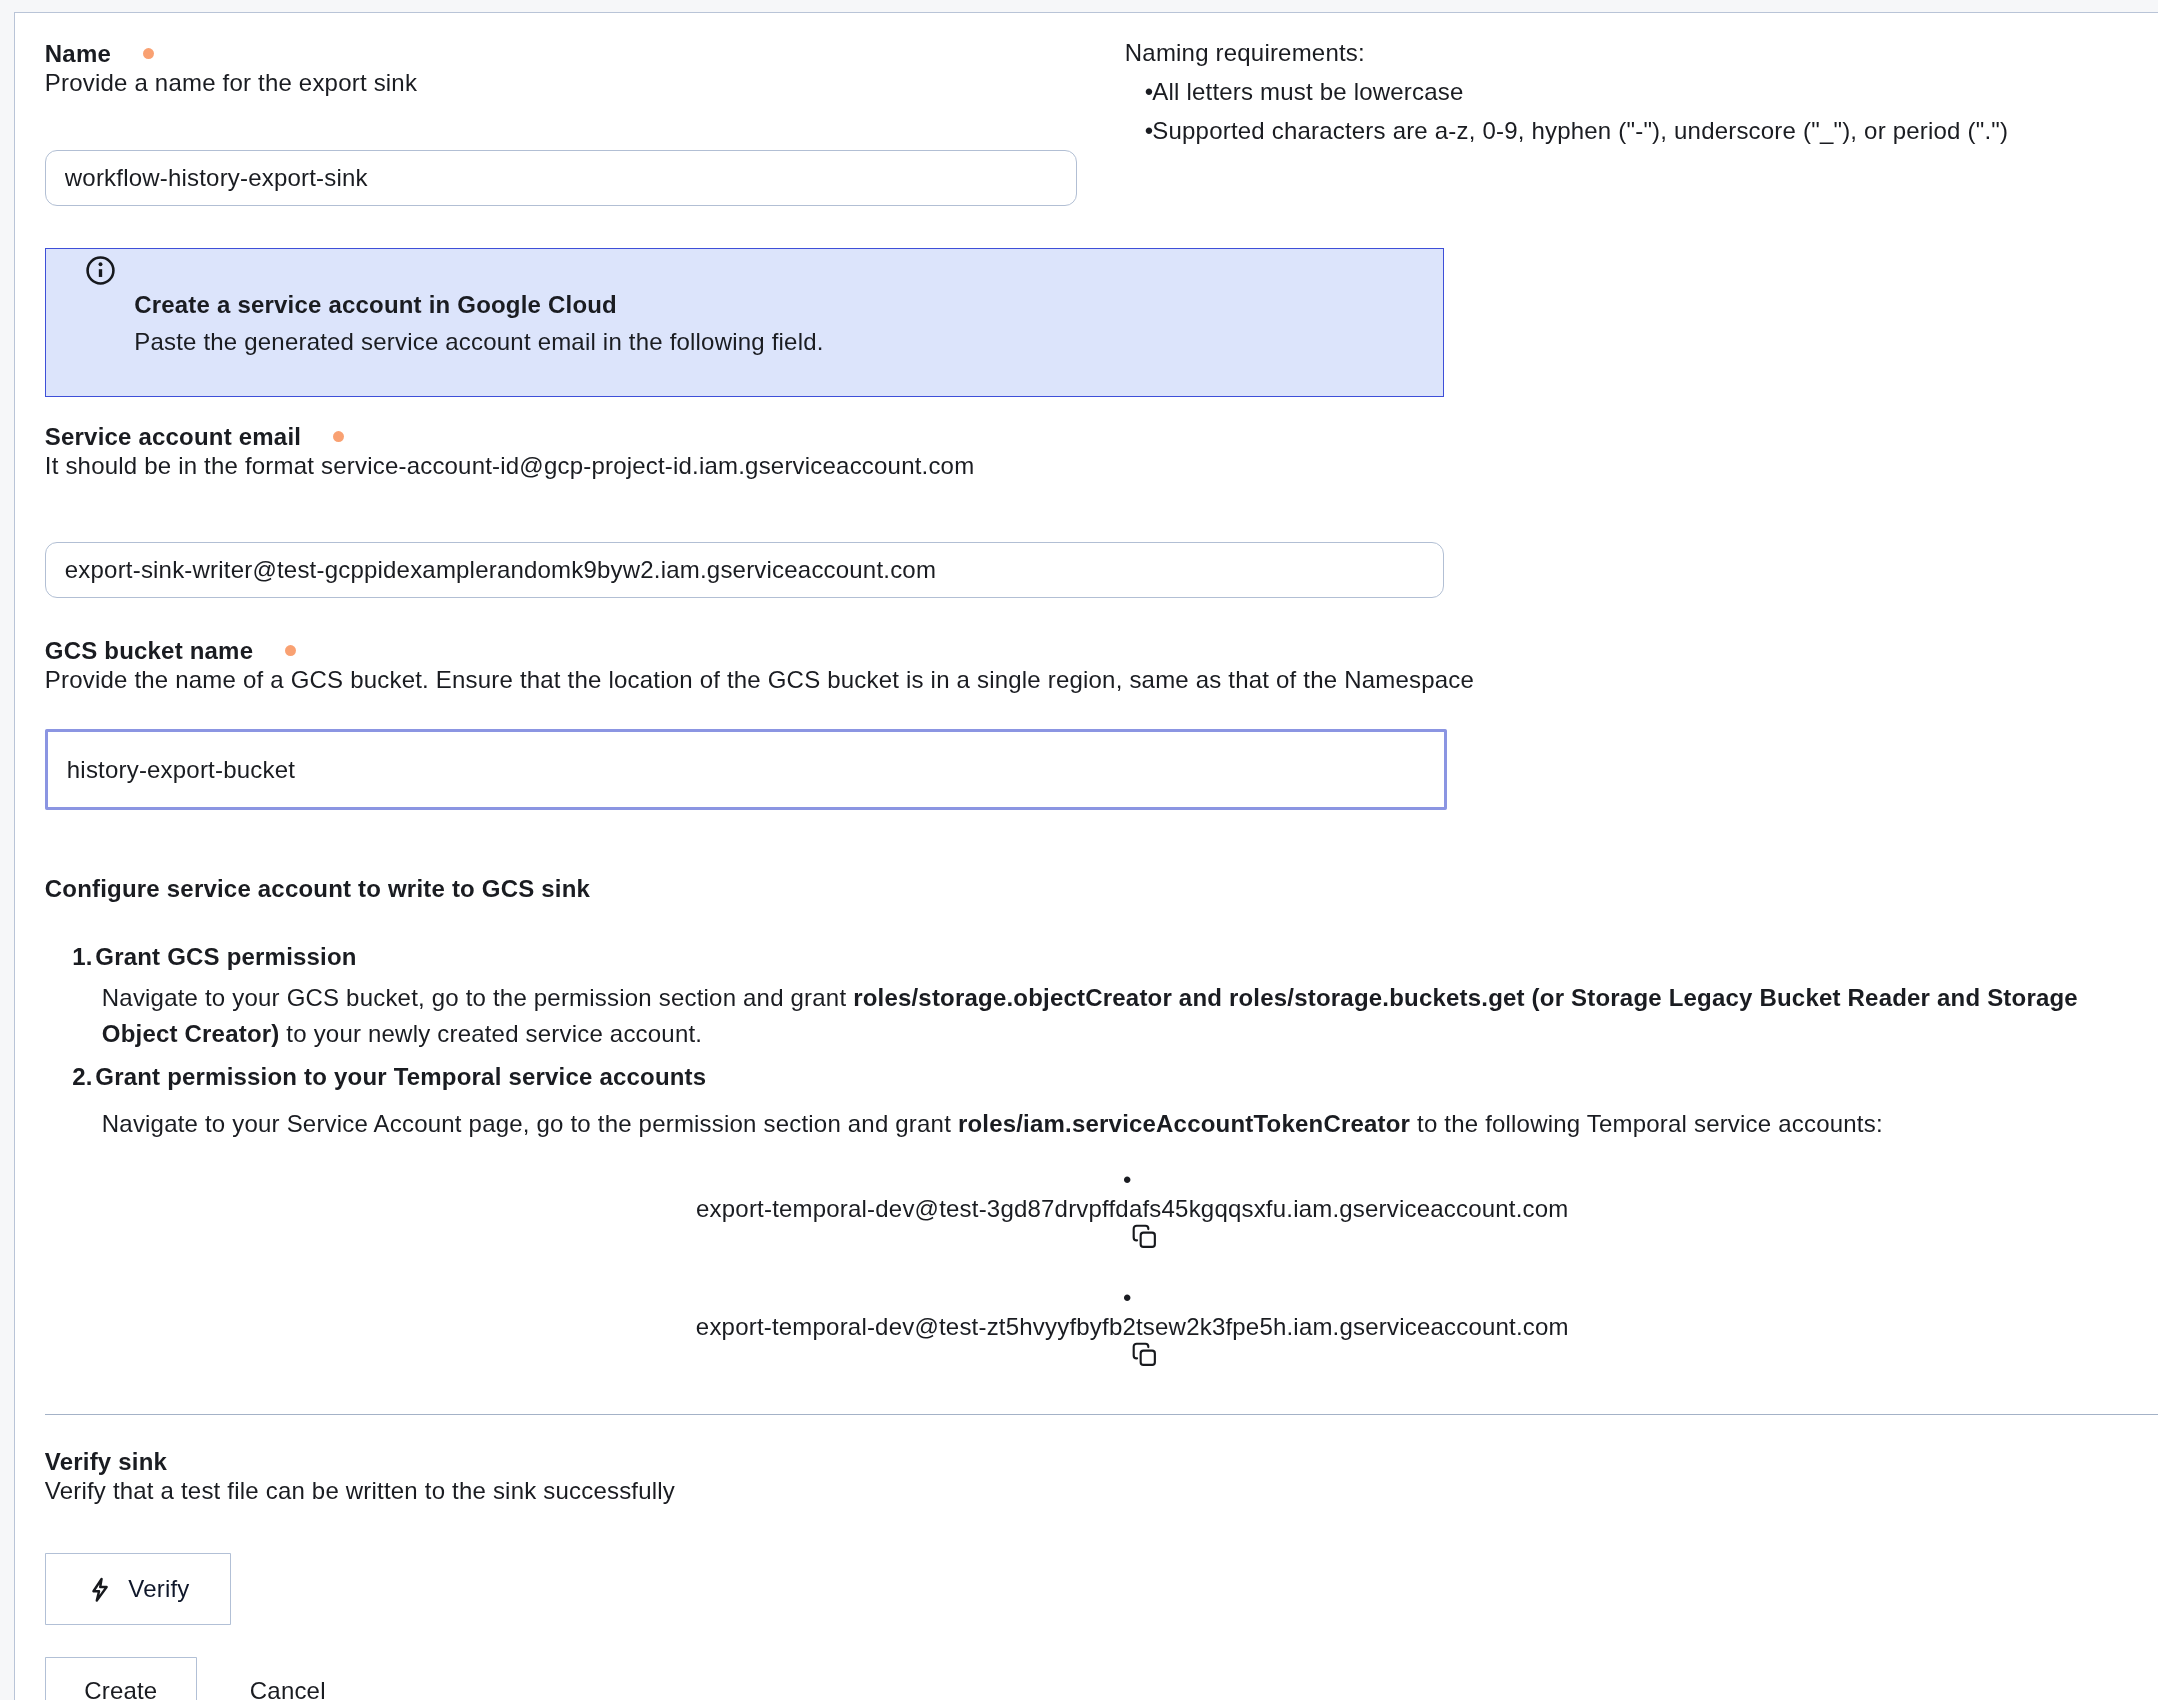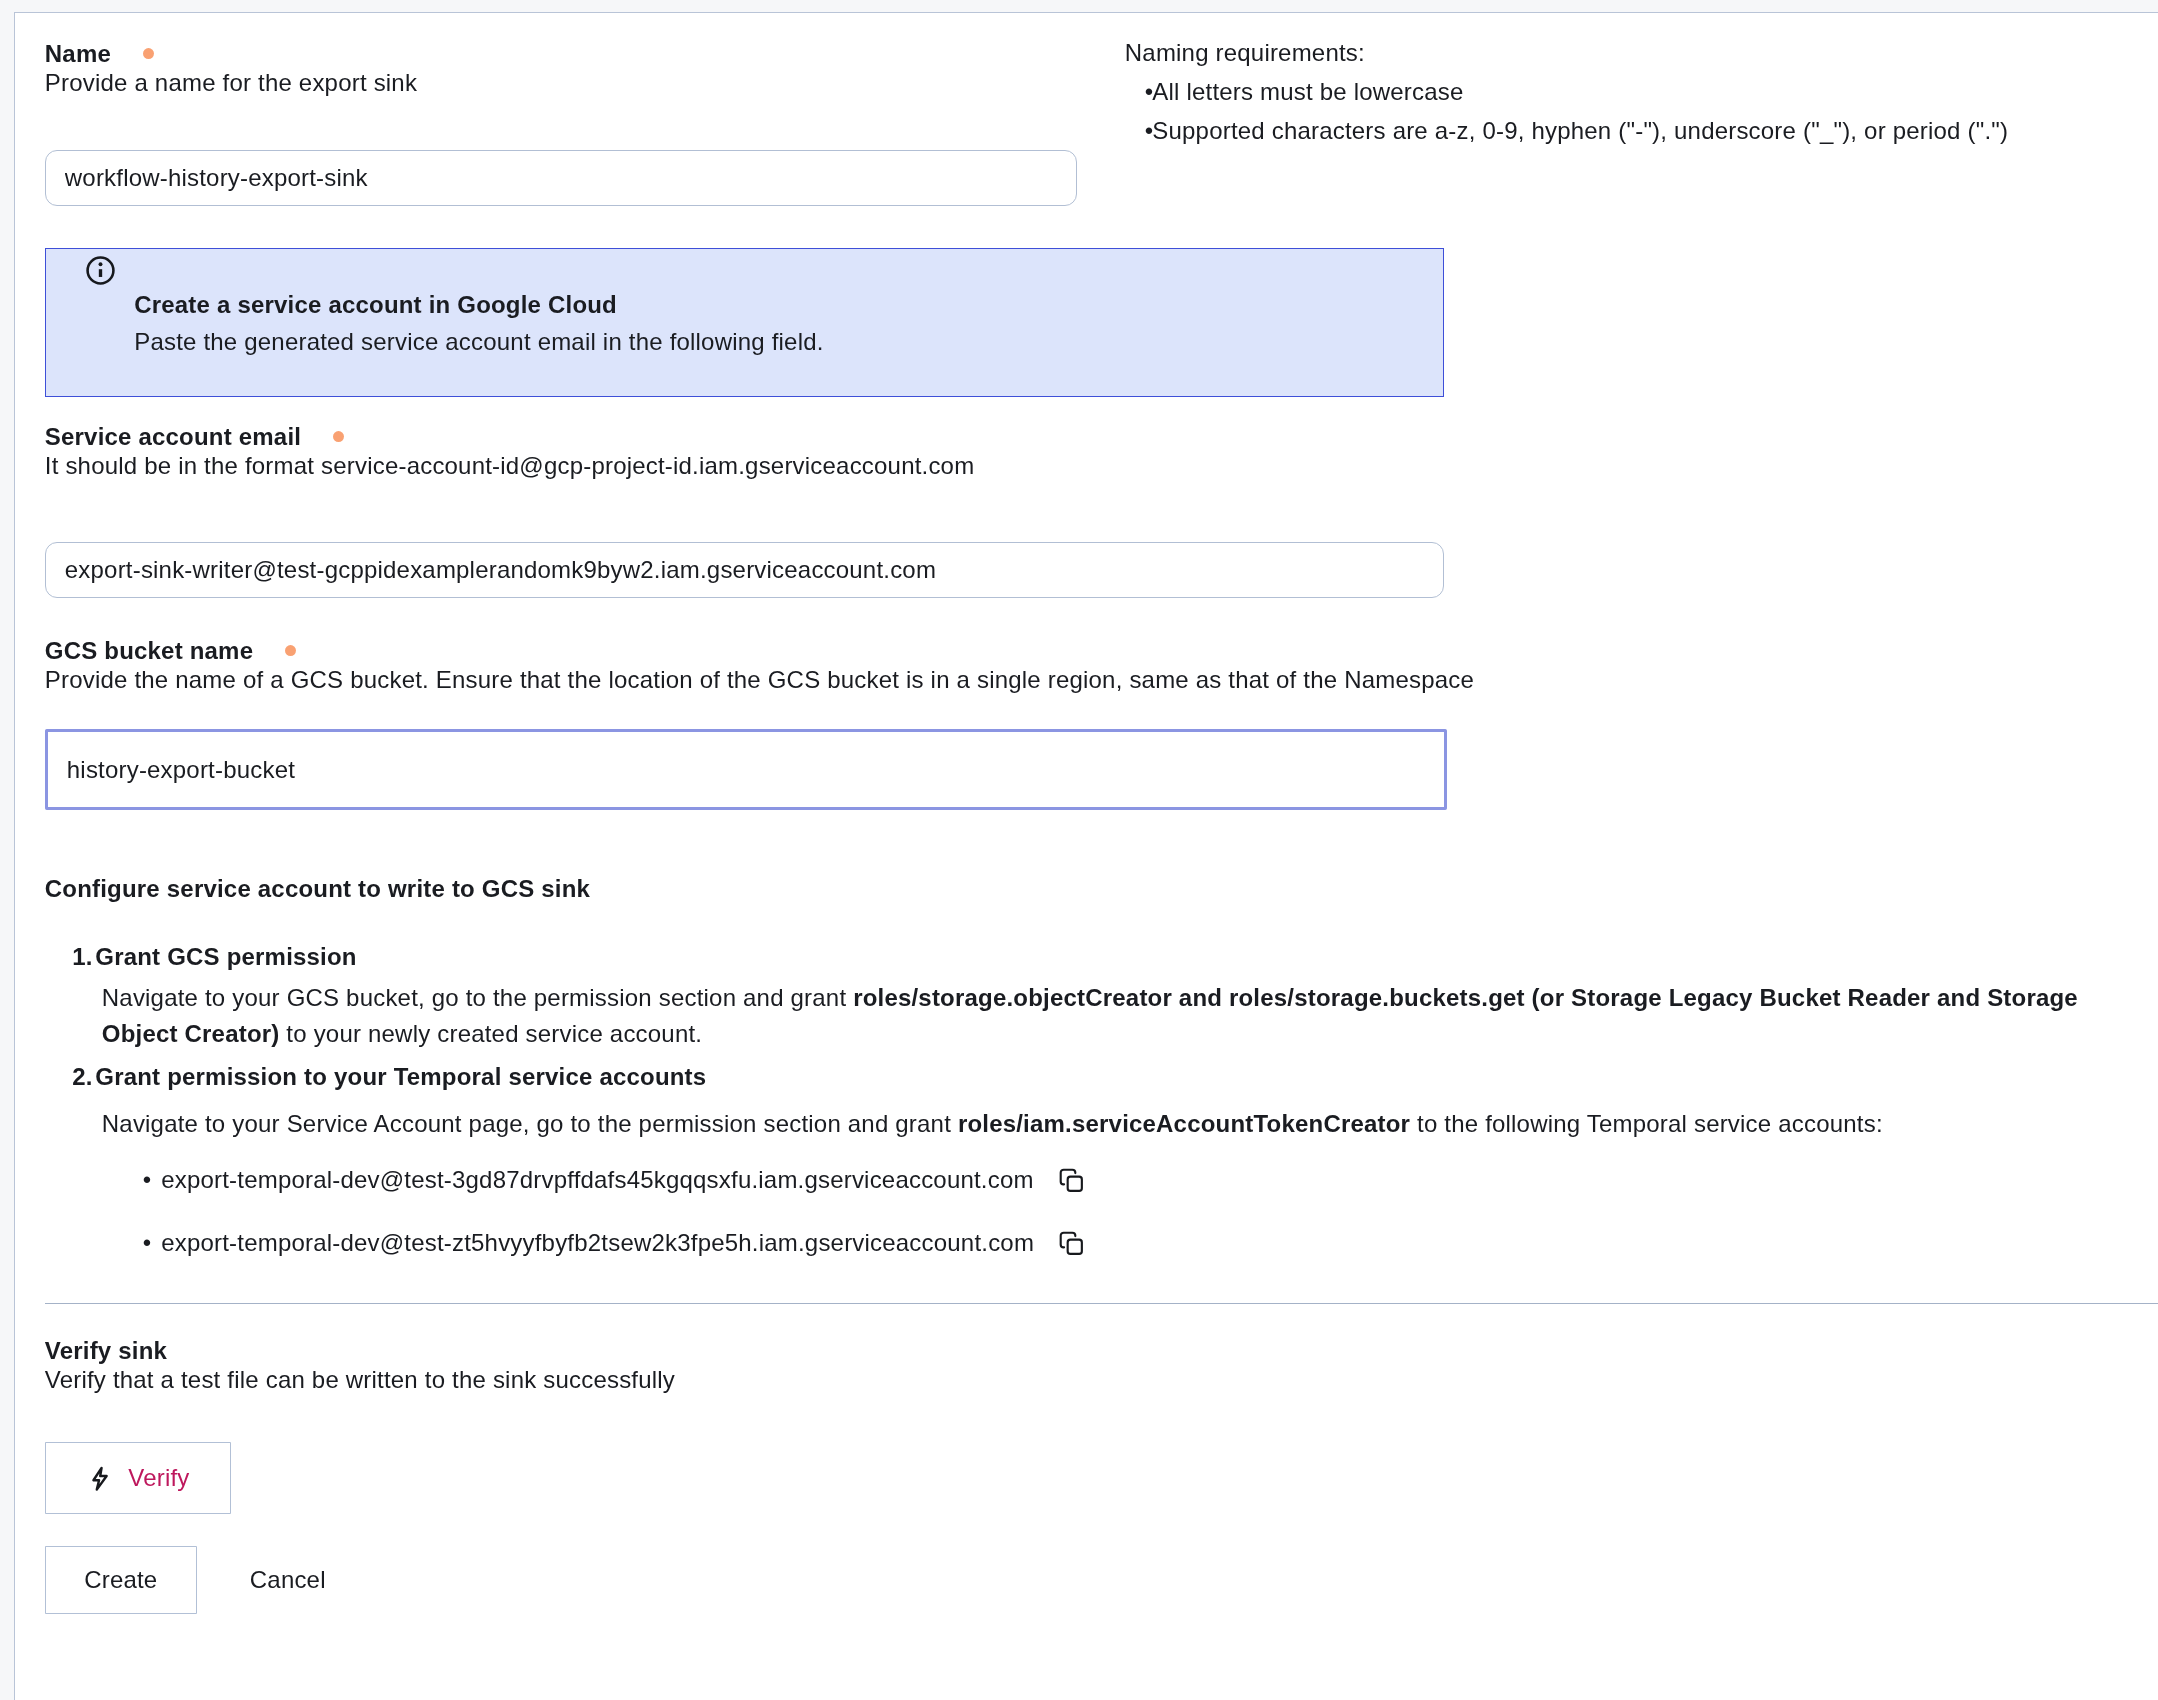--- a/index.html
+++ b/index.html
@@ -58,36 +58,36 @@
   .tab.t-terraform{flex:1;}
 
   .steps{margin-top:39px;}
   .step-title{font-weight:700;line-height:28.5px;padding-left:27.5px;display:flex;}
   .step-title .num{width:23px;flex:0 0 auto;}
   .step-para{line-height:36px;margin-top:9.2px;padding-left:57px;width:2018px;}
   .step-para b{font-weight:700;}
   .mt12{margin-top:11px;}
   .mt16{margin-top:14.7px;}
 
-  .sa-row{display:flex;align-items:center;padding-left:98px;line-height:28.5px;}
+  .sa-row{display:flex;align-items:center;padding-left:98px;line-height:28.5px;flex-direction:column;}
   .sa-row .dot{width:18.4px;flex:0 0 auto;}
   .sa-row .dot::before{content:"•";font-size:24px;}
   .sa-row .copy{margin-left:24px;width:27px;height:27px;cursor:pointer;flex:0 0 auto;}
   .sa-1{margin-top:24px;}
   .sa-2{margin-top:34px;}
 
   .divider{height:0;border-top:1.8px solid #a4b2c7;width:2115px;margin-top:46px;}
 
   .verify-title{font-weight:700;line-height:28.5px;margin-top:33px;}
   .verify-desc{line-height:28.5px;}
   .verify-btn{
     margin-top:48px;display:flex;align-items:center;justify-content:center;gap:14.7px;
     width:186px;height:72px;box-sizing:border-box;background:#fff;cursor:pointer;
     border:1.8px solid #b2c0d6;border-radius:0.9px;font-family:inherit;font-size:24px;
-    letter-spacing:0.2px;color:#be185d;
+    letter-spacing:0.2px;color:#0f172a;
   }
   .actions{display:flex;align-items:flex-start;margin-top:32px;gap:53px;}
   .create-btn{
     width:152px;height:68px;box-sizing:border-box;background:#fff;cursor:pointer;
     border:1.8px solid #b2c0d6;border-radius:0.9px;font-family:inherit;font-size:24px;
     letter-spacing:0.2px;color:#1a1c21;display:flex;align-items:center;justify-content:center;
   }
   .cancel-btn{
     background:none;border:none;font-family:inherit;font-size:24px;letter-spacing:0.2px;
     color:#1a1c21;cursor:pointer;height:68px;display:flex;align-items:center;padding:0;

